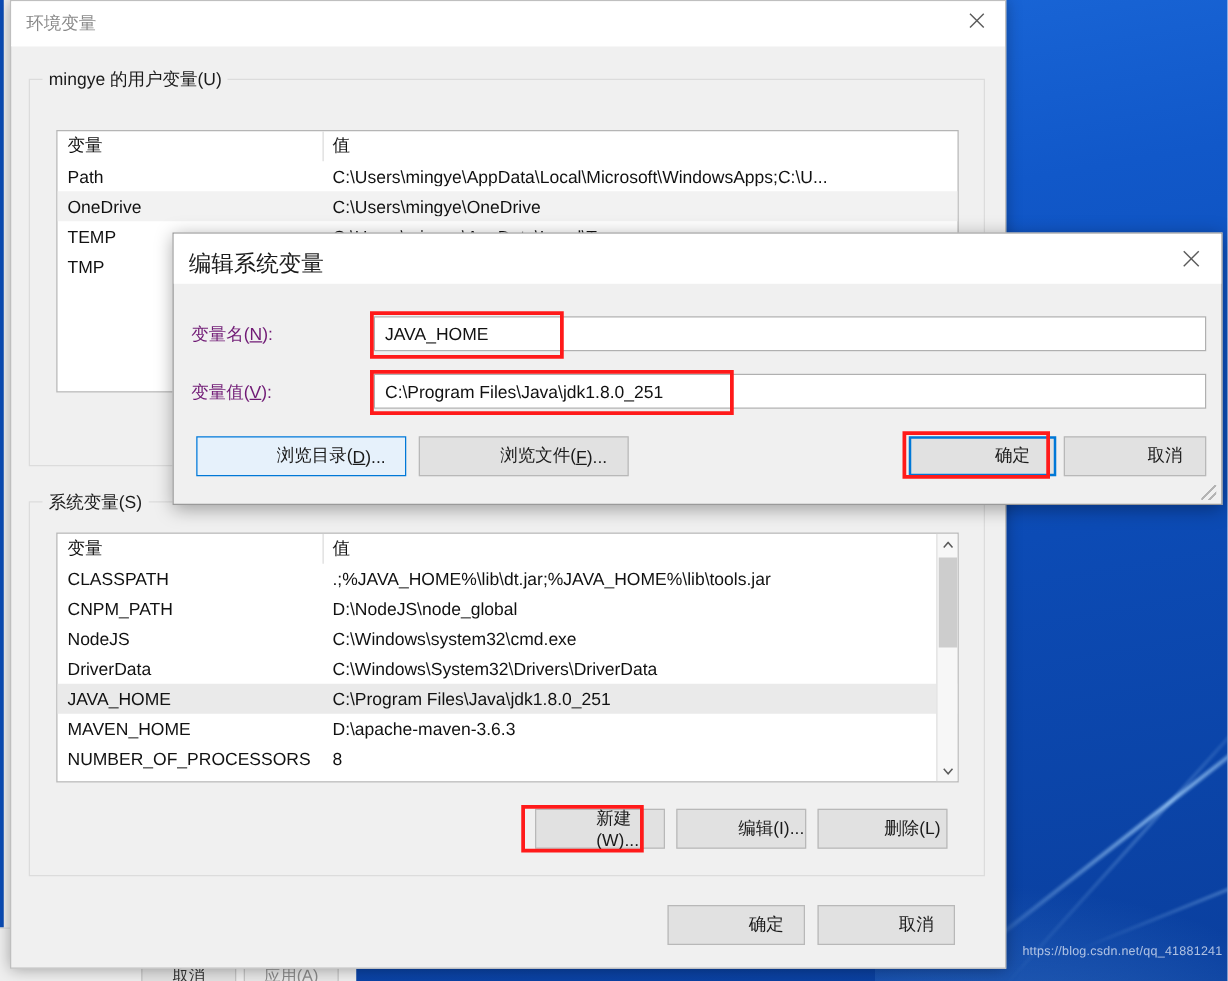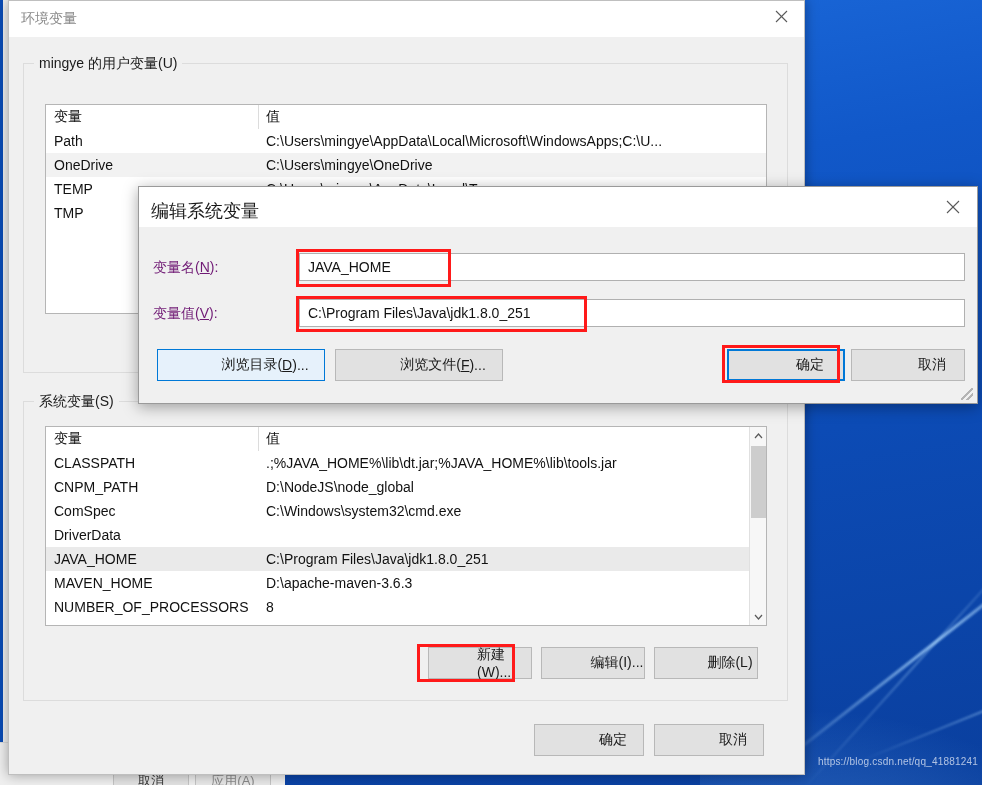--- a/index.html
+++ b/index.html
@@ -271,25 +271,26 @@
       </div>
       <div class="lrow">
         <div class="lcol-name">CLASSPATH</div>
         <div class="lcol-val">.;%JAVA_HOME%\lib\dt.jar;%JAVA_HOME%\lib\tools.jar</div>
       </div>
       <div class="lrow">
         <div class="lcol-name">CNPM_PATH</div>
         <div class="lcol-val">D:\NodeJS\node_global</div>
       </div>
       <div class="lrow">
-        <div class="lcol-name">ComSpec</div>
+        <div class="lcol-name">NodeJS</div>
         <div class="lcol-val">C:\Windows\system32\cmd.exe</div>
       </div>
       <div class="lrow">
         <div class="lcol-name">DriverData</div>
+        <div class="lcol-val">C:\Windows\System32\Drivers\DriverData</div>
       </div>
       <div class="lrow selected">
         <div class="lcol-name">JAVA_HOME</div>
         <div class="lcol-val">C:\Program Files\Java\jdk1.8.0_251</div>
       </div>
       <div class="lrow">
         <div class="lcol-name">MAVEN_HOME</div>
         <div class="lcol-val">D:\apache-maven-3.6.3</div>
       </div>
       <div class="lrow">

